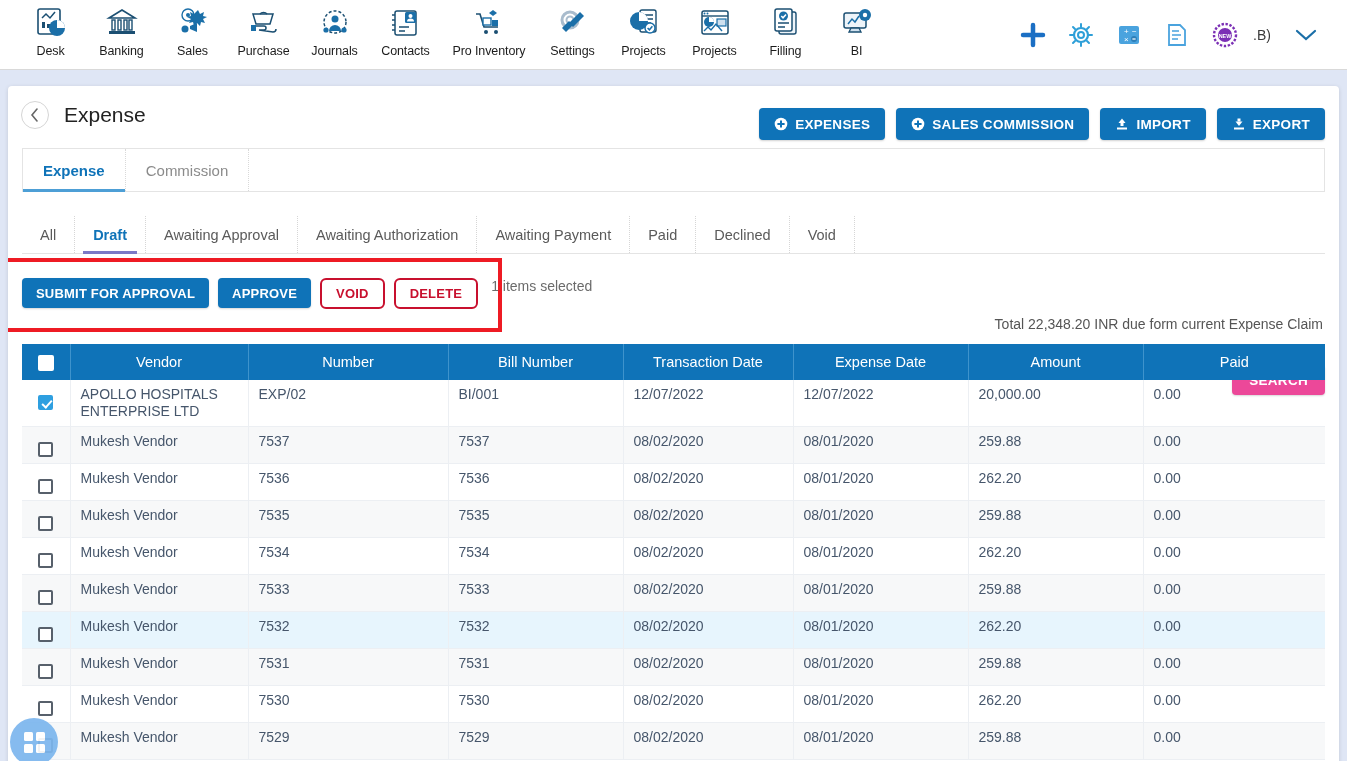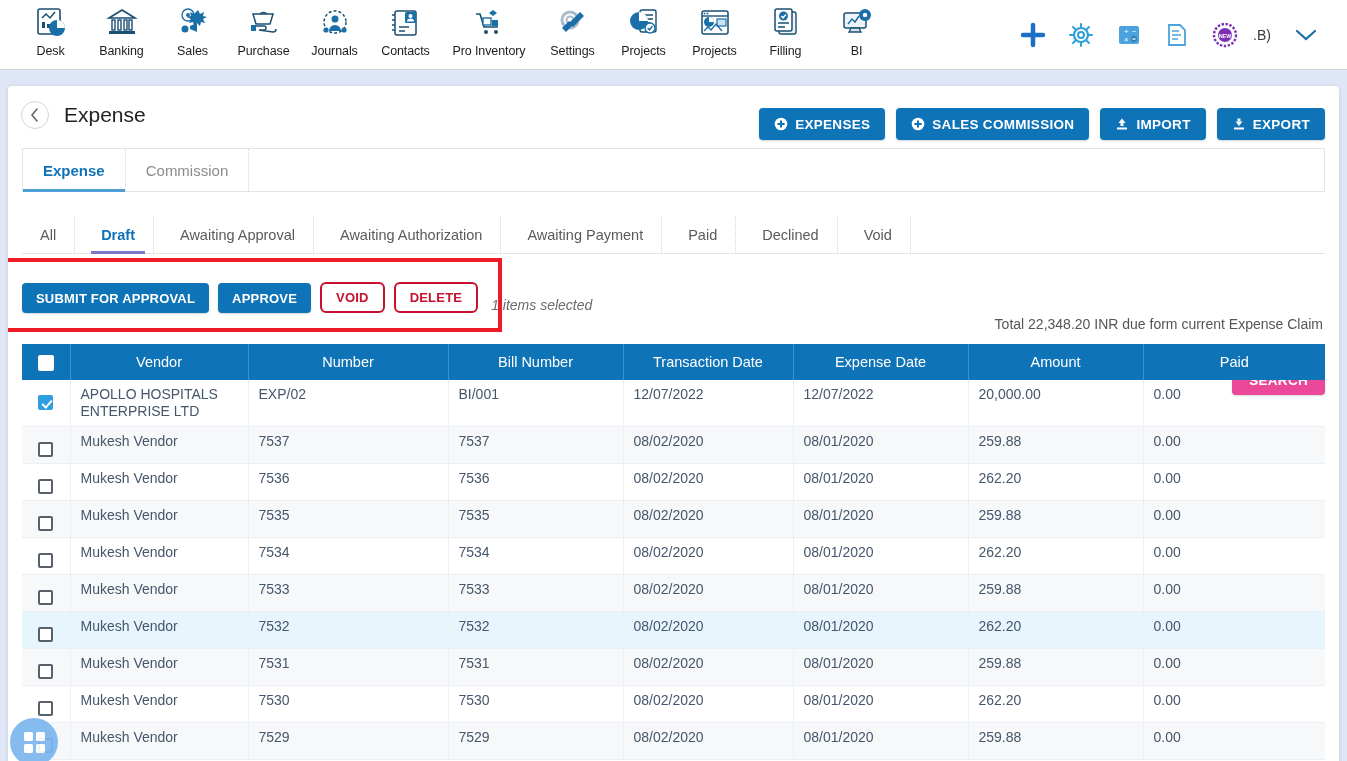--- a/index.html
+++ b/index.html
@@ -93,54 +93,54 @@
   .mtab.active::after {
     content: ""; position: absolute; left: 0; right: 0; bottom: -1px; height: 3px;
     background: #4d9fd6;
   }
   .mtab.spacer { flex: 1; border-right: none; cursor: default; }
 
   
   .filter-bar {
     position: absolute; left: 14px; top: 130px; width: 1303px; height: 38px;
     border-bottom: 1px solid #e4e4e4;
-    display: flex; align-items: stretch; gap: 8px;
+    display: flex; align-items: stretch;
   }
   .ftab {
     padding: 0 18px; display: flex; align-items: center;
     font-size: 14.5px; color: #5a5a5a; cursor: pointer; position: relative;
     border-right: 1px dotted #d6d6d6; white-space: nowrap;
   }
   .ftab.active { color: #0f73b8; font-weight: bold; }
   .ftab.active::after {
     content: ""; position: absolute; left: 8px; right: 8px; bottom: -1px; height: 3px;
     background: #7b79c6;
   }
   .ftab.spacer { flex: 1; border-right: none; cursor: default; }
 
   
   .action-row {
-    position: absolute; left: 14px; top: 181px; width: 1303px; height: 46px;
-    display: flex; align-items: flex-end;
+    position: absolute; left: 14px; top: 192px; width: 1303px; height: 46px;
+    display: flex; align-items: flex-start;
   }
   .btn-sm-blue {
     background: #0f73b8; color: #fff; border: none; border-radius: 4px;
     height: 30px; padding: 0 14px;
     font-size: 13px; font-weight: bold; letter-spacing: 0.2px;
     cursor: pointer; font-family: "Liberation Sans", sans-serif;
     margin-right: 9px; box-shadow: 0 1px 2px rgba(0,0,0,0.16);
   }
   .btn-sm-red {
     background: #fff; color: #c8102e; border: 2px solid #c8102e; border-radius: 6px;
     height: 31px; padding: 0 14px;
     font-size: 13px; font-weight: bold; letter-spacing: 0.2px;
     cursor: pointer; font-family: "Liberation Sans", sans-serif;
     margin-right: 9px;
   }
-  .sel-count { font-size: 14px; color: #6b6b6b; margin-left: 4px; font-style: italic; }
+  .sel-count { font-size: 14px; color: #6b6b6b; margin-left: 4px; }
 
   .search-btn {
     position: absolute; right: 14px; top: 279px;
     background: #ec4899; color: #fff; border: none; border-radius: 4px;
     height: 30px; padding: 0 17px;
     font-size: 13.5px; font-weight: bold; letter-spacing: 0.3px;
     cursor: pointer; font-family: "Liberation Sans", sans-serif;
     box-shadow: 0 1px 2px rgba(0,0,0,0.16);
   }
   .total-note {

